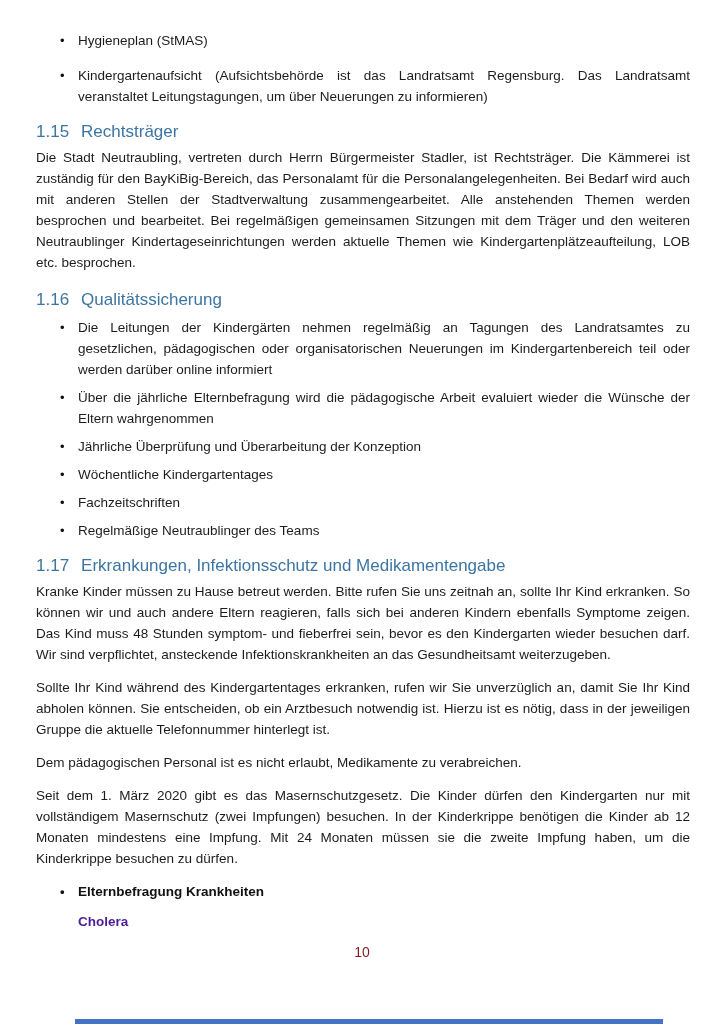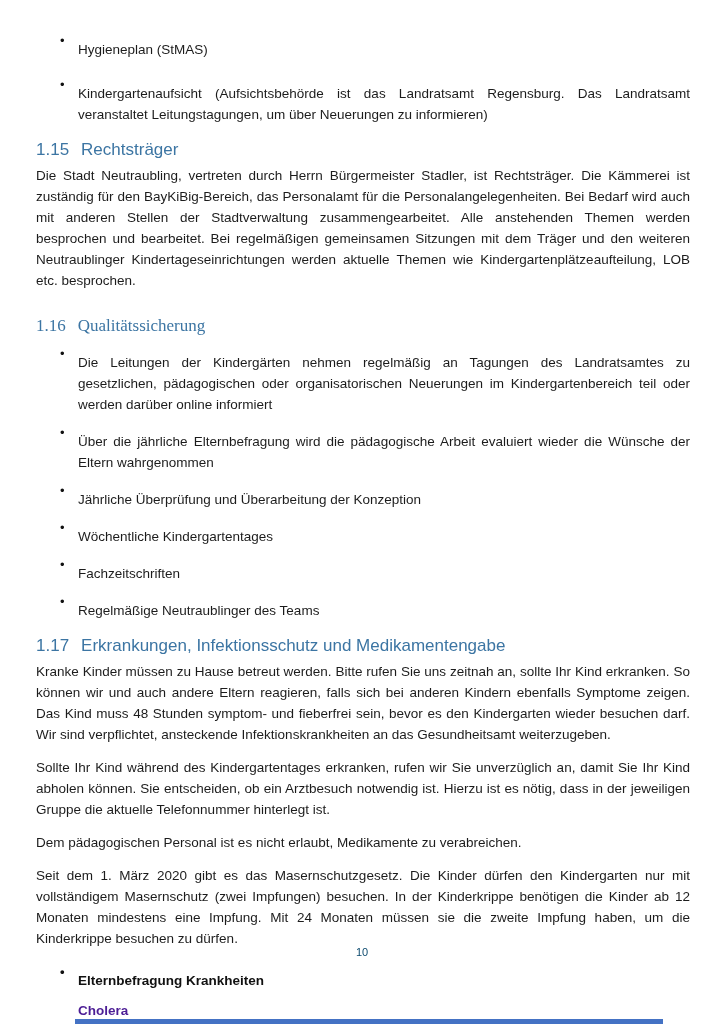--- a/index.html
+++ b/index.html
@@ -20,49 +20,49 @@
   p { margin: 0 0 12px 0; text-align: justify; }
   h2 {
     font-weight: 400;
     font-size: 17px;
     line-height: 22px;
     color: #3c75a3;
     margin: 0 0 4px 0;
   }
   h2 .sec-num { display: inline-block; margin-right: 12px; }
   .h-115 { }
-  .h-116 { margin-top: 24px; font-family: Liberation Serif, serif; }
+  .h-116 { margin-top: 16px; }
   .h-117 { margin-top: 14px; }
   ul.blist { list-style: none; margin: 0; padding: 0 0 0 24px; }
   ul.blist li { display: flex; margin: 0 0 8px 0; }
   ul.top-bullets li { margin-bottom: 14px; }
   ul.q-bullets { margin-top: 6px; }
   ul.q-bullets li { margin-bottom: 7px; }
   .dot {
     flex: 0 0 18px;
     font-size: 13px;
     line-height: 21px;
     color: #111;
   }
-  .btxt { flex: 1; text-align: justify; margin-top: 9px; }
+  .btxt { flex: 1; text-align: justify; }
   .bold-list { margin-top: 36px; }
   .bold-list .btxt, .bold-list .dot { font-weight: 700; color: #111; }
   .sub-bold {
     margin: 9px 0 0 42px;
     font-weight: 700;
     color: #4c1d95;
     text-align: left;
   }
   .page-number {
     position: absolute;
     left: 0; right: 0;
     top: 942px;
     text-align: center;
-    font-size: 11px;
-    color: #0c4a6e;
+    font-size: 14px;
+    color: #7f1d1d;
   }
   .footer-bar {
     position: absolute;
     left: 75px;
     bottom: 0;
     width: 588px;
     height: 5px;
     background: #4472c4;
   }
 </style>

